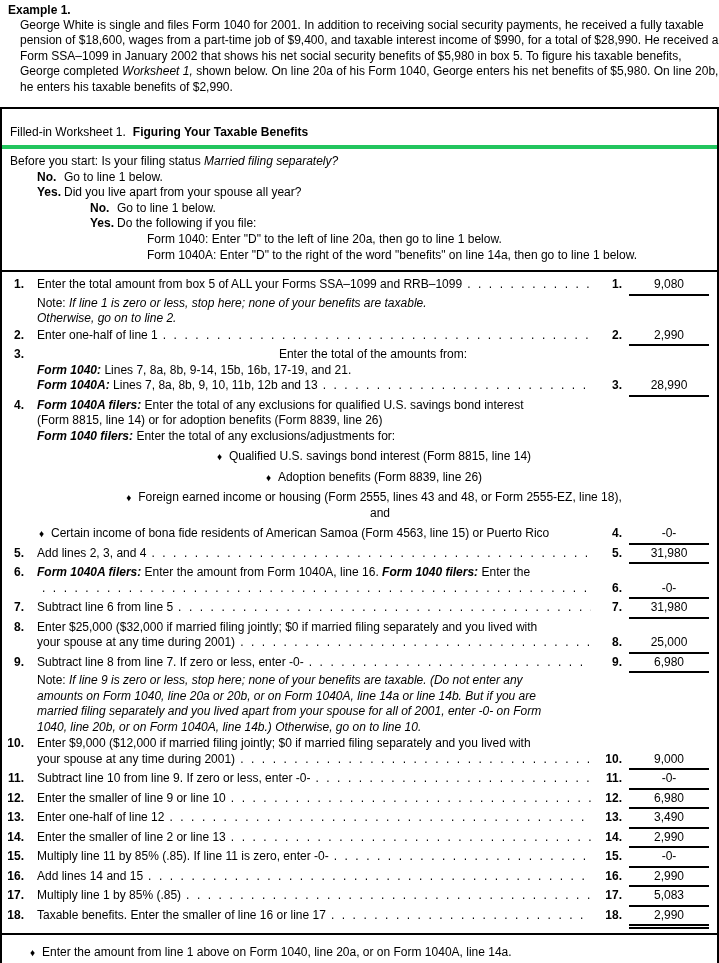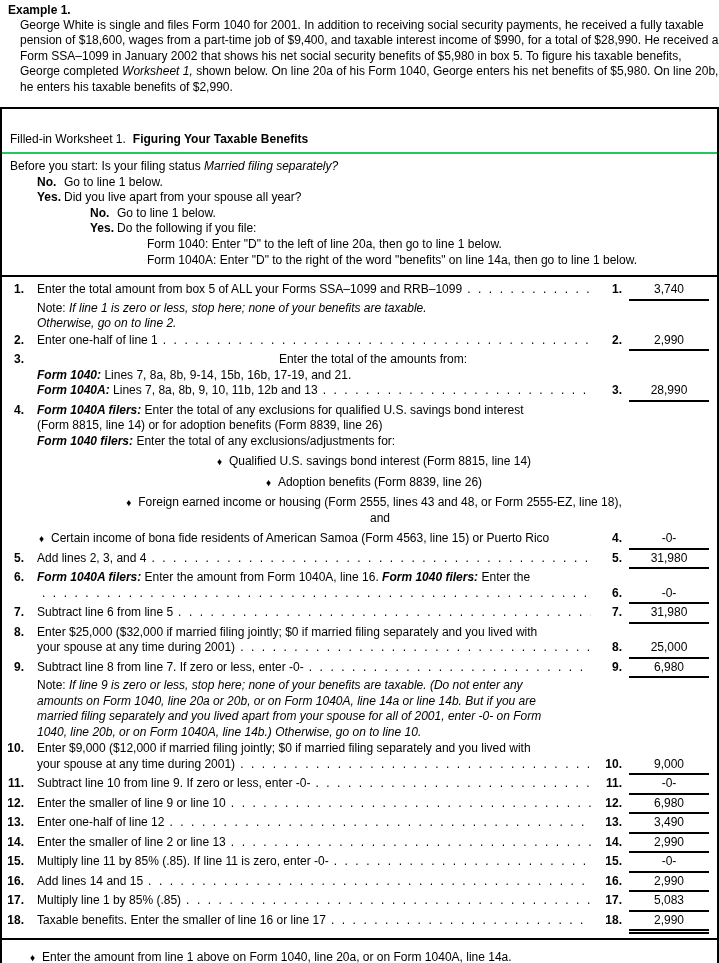--- a/index.html
+++ b/index.html
@@ -14,21 +14,21 @@
   .i  { font-style: italic; }
   .bi { font-weight: bold; font-style: italic; }
 
   
   .example { padding: 3px 0 0 8px; }
   .ex-head { font-weight: bold; line-height: 15px; }
   .ex-body { margin-left: 12px; line-height: 15.4px; }
 
   
   .ws { margin-top: 12px; border: 2px solid #000; border-bottom-width: 3px; }
-  .ws-title { padding: 23px 8px 5px 8px; border-bottom: 2px solid #22c55e; line-height: 15px; }
+  .ws-title { padding: 16px 8px 5px 8px; border-bottom: 4px solid #22c55e; line-height: 15px; }
   .ws-title .main { font-weight: bold; margin-left: 7px; }
 
   
   .before { padding: 5px 8px 7px 8px; border-bottom: 2px solid #000; line-height: 15.6px; }
   .ind1 { padding-left: 27px; display: flex; }
   .ind2 { padding-left: 80px; display: flex; }
   .ind3 { padding-left: 137px; }
   .lbl  { font-weight: bold; width: 27px; flex: none; }
 
   
@@ -111,21 +111,21 @@
   <div class="lines">
 
     <div class="item">
       <div class="r">
         <span class="n">1.</span>
         <div class="c">
           <span>Enter the total amount from box 5 of ALL your Forms SSA–1099 and RRB–1099</span>
           <span class="lead"></span>
           <span class="amt">
             <span class="an">1.</span>
-            <span class="av">3,740</span>
+            <span class="av">9,080</span>
           </span>
         </div>
       </div>
       <div class="r">
           <span class="n"></span>
           <div class="c blk">
         <span class="b">Note:</span>
         <span class="i">If line 1 is zero or less, stop here; none of your benefits are taxable.</span>
       </div>
         </div>

